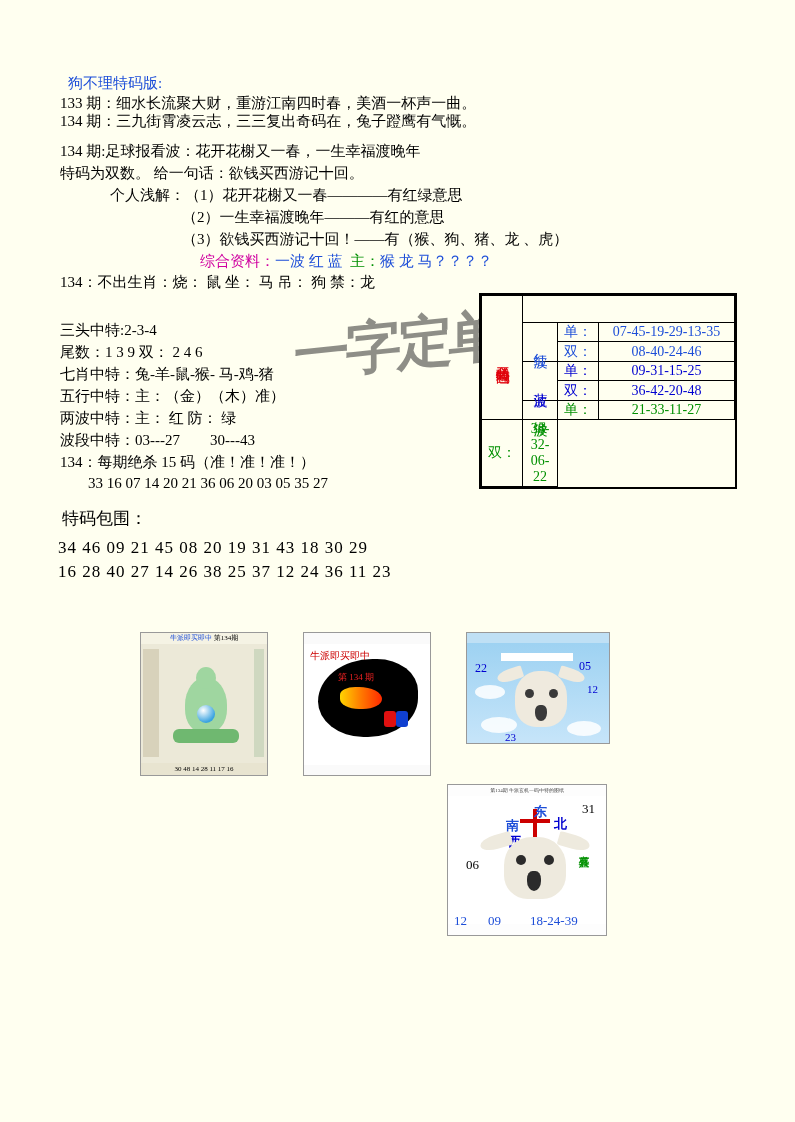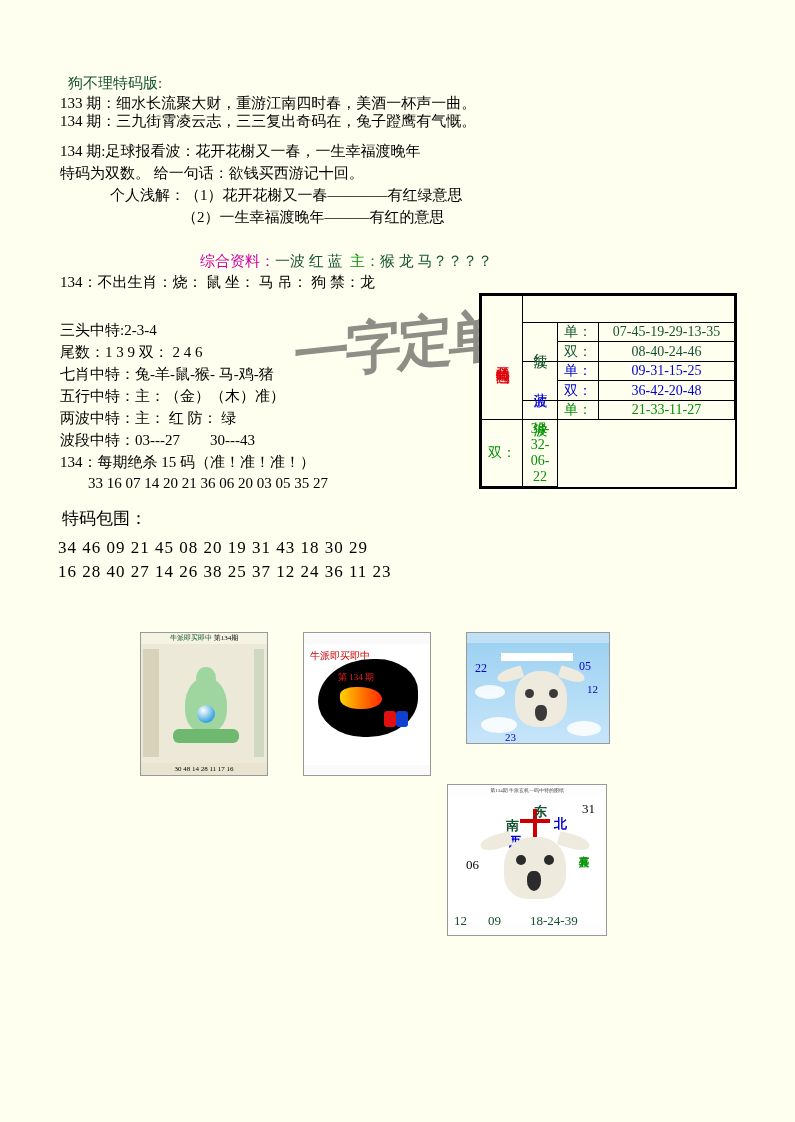--- a/index.html
+++ b/index.html
@@ -18,21 +18,21 @@
     position: absolute;
     left: 0; top: 0;
     width: 795px;
     height: 1122px;
   }
   .txt {
     position: absolute;
     white-space: pre;
     font-family: "Liberation Serif", serif;
   }
-  .red { color: #14532d; }
+  .red { color: #1d4ed8; }
   .blue { color: #0000d0; }
   .green { color: #009000; }
   .black { color: #000000; }
   .magenta { color: #d000a0; }
 
   
   #hdr-title { left: 68px; top: 74px; font-size: 15px; }
   .line { left: 60px; font-size: 15px; }
 
   
@@ -189,20 +189,21 @@
 
   <div class="txt red" id="hdr-title">狗不理特码版:</div>
 
   <div class="txt black line" style="top:94px;">133 期：细水长流聚大财，重游江南四时春，美酒一杯声一曲。</div>
   <div class="txt black line" style="top:112px;">134 期：三九街霄凌云志，三三复出奇码在，兔子蹬鹰有气慨。</div>
   <div class="txt black line" style="top:142px;">134 期:足球报看波：花开花榭又一春，一生幸福渡晚年</div>
   <div class="txt black line" style="top:164px;">特码为双数。 给一句话：欲钱买西游记十回。</div>
 
   <div class="txt black" style="left:110px; top:186px; font-size:15px;"><span>个人浅解：</span><span>（1）花开花榭又一春————有红绿意思</span></div>
   <div class="txt black" style="left:182px; top:208px; font-size:15px;">（2）一生幸福渡晚年———有红的意思</div>
+  <div class="txt black" style="left:182px; top:230px; font-size:15px;">（3）欲钱买西游记十回！——有（猴、狗、猪、龙 、虎）</div>
 
   <div class="txt" style="left:200px; top:252px; font-size:15px;"><span class="magenta">综合资料：</span><span class="red">一波 红 蓝</span><span class="green">&nbsp;&nbsp;</span><span class="green">主：</span><span class="red">猴 龙 马？？？？</span></div>
 
   <div class="txt black" style="left:60px; top:273px; font-size:15px;"><span>134：不出生肖：</span><span>烧： 鼠 坐： 马 吊： 狗 禁：龙</span></div>
 
   <div class="txt black" style="left:60px; top:321px; font-size:15px;"><span>三头中特:</span><span>2-3-4</span></div>
   <div class="txt black" style="left:60px; top:343px; font-size:15px;"><span>尾数：</span><span>1 3 9 双： 2 4 6</span></div>
   <div class="txt black" style="left:60px; top:365px; font-size:15px;"><span>七肖中特：</span><span>兔-羊-鼠-猴- 马-鸡-猪</span></div>
   <div class="txt black" style="left:60px; top:387px; font-size:15px;"><span>五行中特：</span><span>主：（金）（木）准）</span></div>
   <div class="txt black" style="left:60px; top:409px; font-size:15px;"><span>两波中特：</span><span>主： 红 防： 绿</span></div>

